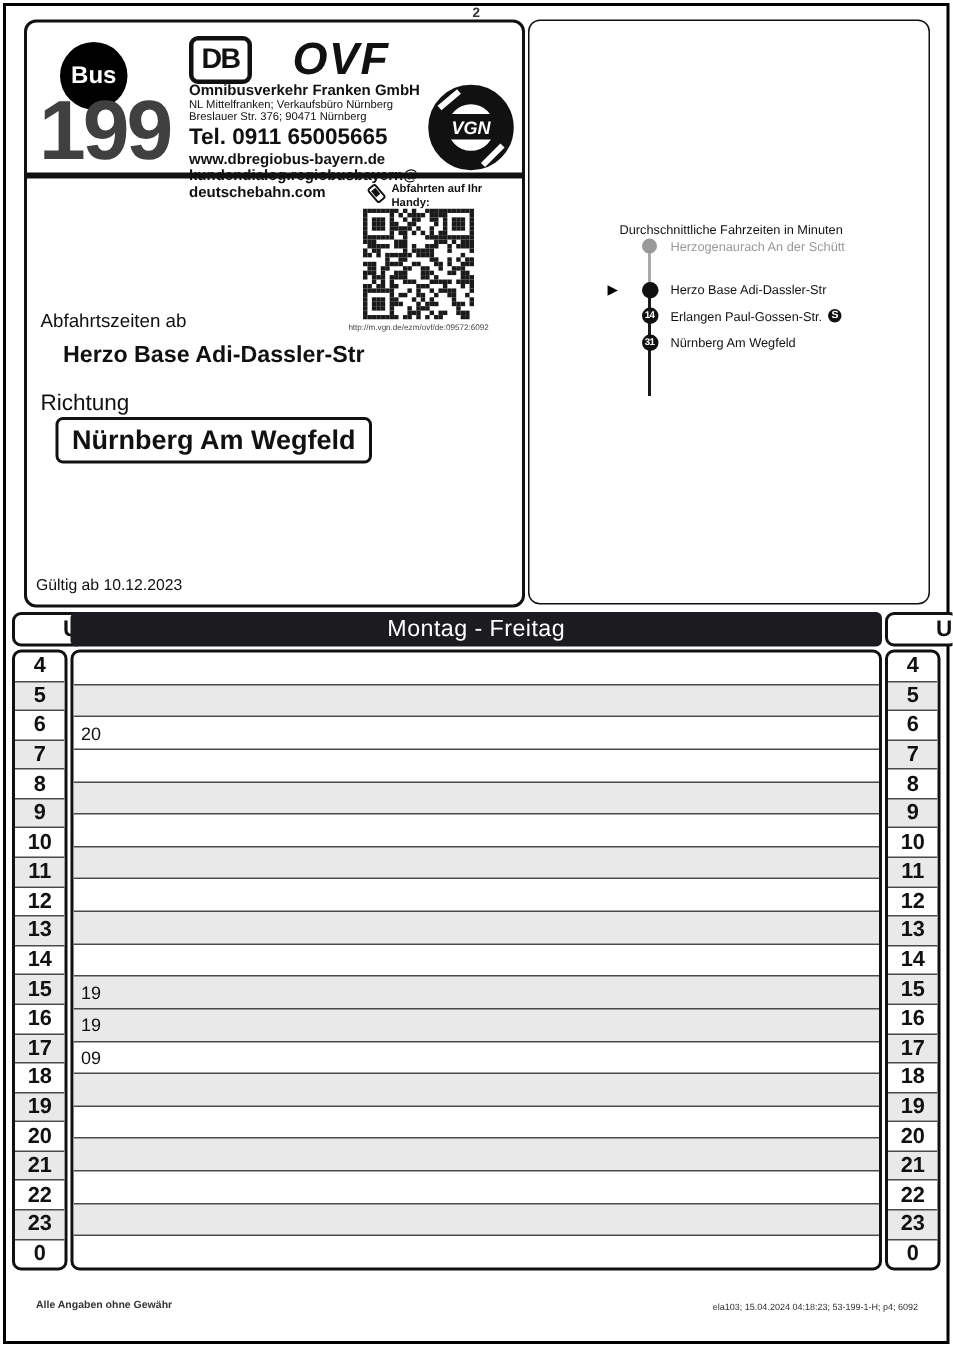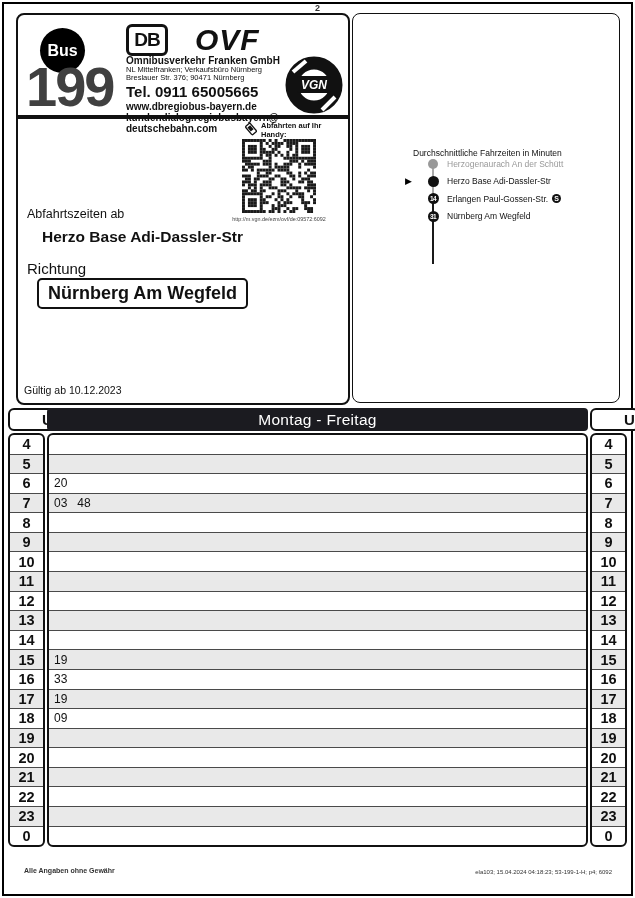--- a/index.html
+++ b/index.html
@@ -38,21 +38,21 @@
     font-size:18px;font-weight:bold;background:#fff;}
   .valid-from{position:absolute;left:6px;bottom:7px;font-size:10.5px;}
 
   
   .panel-right{position:absolute;left:352px;top:13px;width:266px;height:388px;border:1px solid #111;border-radius:8px;background:#fff;}
   .route-title{position:absolute;left:60px;top:134px;font-size:8.5px;font-weight:normal;}
   .route-stops{position:absolute;left:52px;top:141px;width:210px;}
   .route-line-black{position:absolute;left:26.5px;top:9px;width:2.5px;height:100px;background:#1a1a1a;z-index:0;}
   .route-line-gray{position:absolute;left:26.5px;top:9px;width:2.5px;height:30px;background:#aaa;z-index:1;}
   .stop{display:flex;align-items:center;height:17.5px;position:relative;z-index:2;}
-  .stop.first{}
+  .stop.first{margin-bottom:12px;}
   .arr{width:18px;font-size:9px;color:#000;line-height:1;}
   .dotwrap{width:20px;display:flex;justify-content:center;}
   .dot{width:11px;height:11px;border-radius:50%;background:#111;display:block;}
   .dot.past{width:10px;height:10px;background:#999;}
   .mincircle{width:11px;height:11px;border-radius:50%;background:#111;color:#fff;font-size:6.5px;font-weight:bold;
     display:flex;align-items:center;justify-content:center;letter-spacing:-0.5px;}
   .slabel{font-size:8.5px;font-weight:500;padding-left:4px;white-space:nowrap;}
   .slabel.past{color:#999;}
   .sbahn{margin-left:4px;width:9px;height:9px;border-radius:50%;background:#111;color:#fff;font-size:7px;font-weight:bold;
     display:inline-flex;align-items:center;justify-content:center;}
@@ -538,30 +538,28 @@
     <div class="hour-cell">20</div>
     <div class="hour-cell alt">21</div>
     <div class="hour-cell">22</div>
     <div class="hour-cell alt">23</div>
     <div class="hour-cell">0</div>
   </div>
 <div class="tt-body">
     <div class="tt-row"></div>
     <div class="tt-row alt"></div>
     <div class="tt-row">20</div>
-    <div class="tt-row alt">03   48</div>
     <div class="tt-row"></div>
     <div class="tt-row alt"></div>
     <div class="tt-row"></div>
     <div class="tt-row alt"></div>
     <div class="tt-row"></div>
     <div class="tt-row alt"></div>
     <div class="tt-row"></div>
     <div class="tt-row alt">19</div>
-    <div class="tt-row">33</div>
     <div class="tt-row alt">19</div>
     <div class="tt-row">09</div>
     <div class="tt-row alt"></div>
     <div class="tt-row"></div>
     <div class="tt-row alt"></div>
     <div class="tt-row"></div>
     <div class="tt-row alt"></div>
     <div class="tt-row"></div>
   </div>
 <div class="hour-col right">

